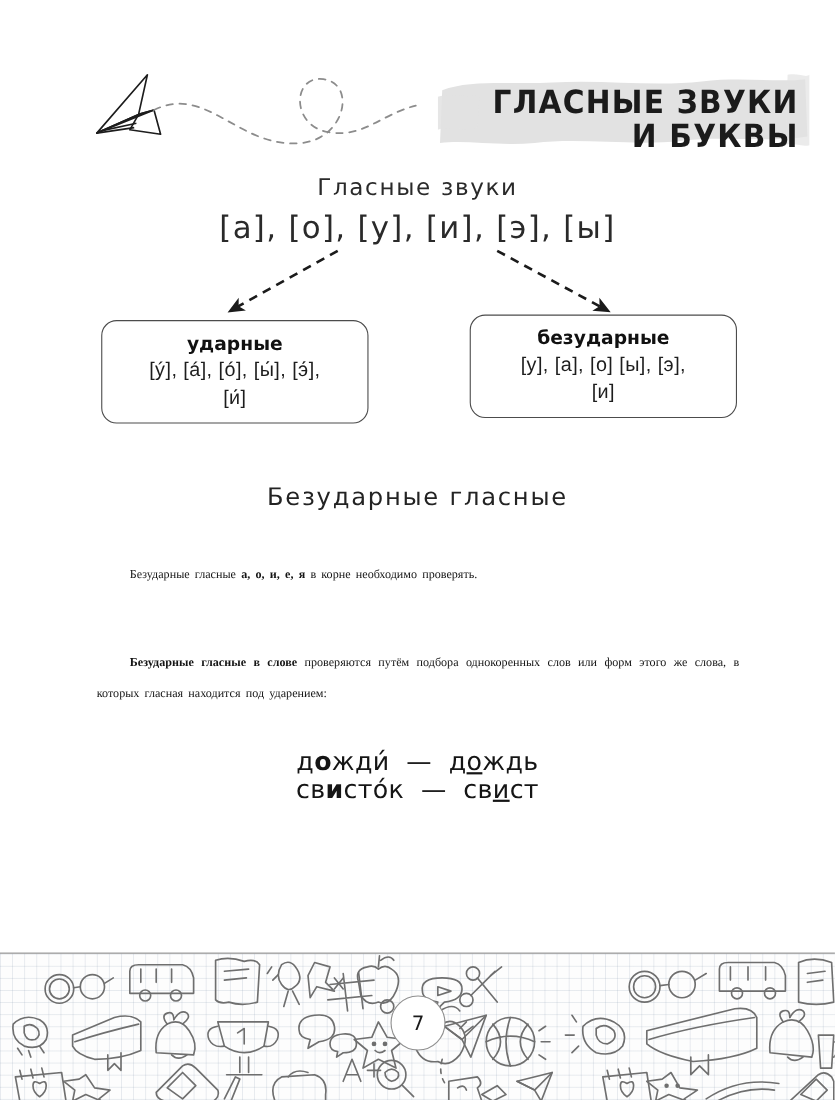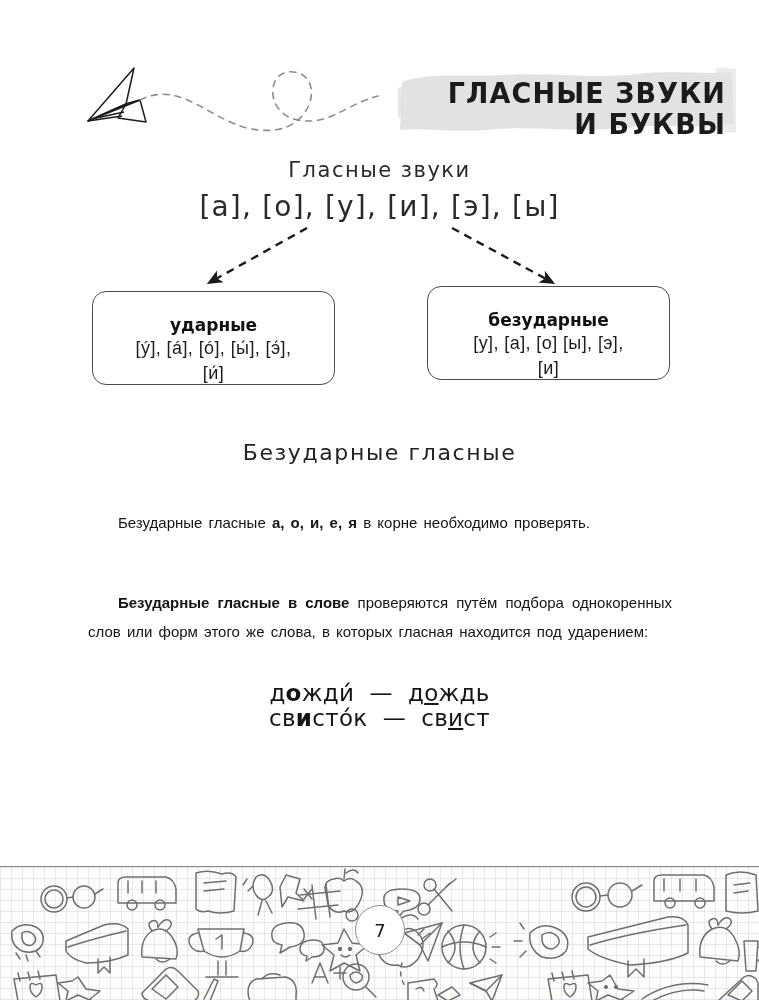--- a/index.html
+++ b/index.html
@@ -89,21 +89,21 @@
     width: 759px; height: 85px;
   }
 
   
   .box {
     position: absolute;
     box-sizing: border-box;
     border: 1.6px solid #4c4c4c;
     border-radius: 14px;
     background: #ffffff;
-    padding-top: 22px;
+    padding-top: 10px;
     text-align: center;
   }
   .box-left  { left: 92px;  top: 291px; width: 243px; height: 94px; }
   .box-right { left: 427px; top: 286px; width: 243px; height: 94px; }
   .box-title {
     font-family: "DejaVu Sans", sans-serif;
     font-weight: bold;
     font-size: 17px;
     line-height: 22px;
     color: #111;
@@ -128,22 +128,22 @@
     font-size: 22px;
     letter-spacing: 1.6px;
     color: #232323;
   }
 
   
   .para {
     position: absolute;
     left: 88px;
     width: 584px;
-    font-family: Liberation Sans, sans-serif;
-    font-size: 15px;
+    font-family: Liberation Serif, serif;
+    font-size: 11px;
     line-height: 29px;
     text-align: justify;
     color: #151515;
     word-spacing: 2px;
   }
   .para b { font-weight: bold; }
   .para-1 { top: 508px; }
   .para-2 { top: 588px; }
   .indent { display: inline-block; width: 30px; }
 

